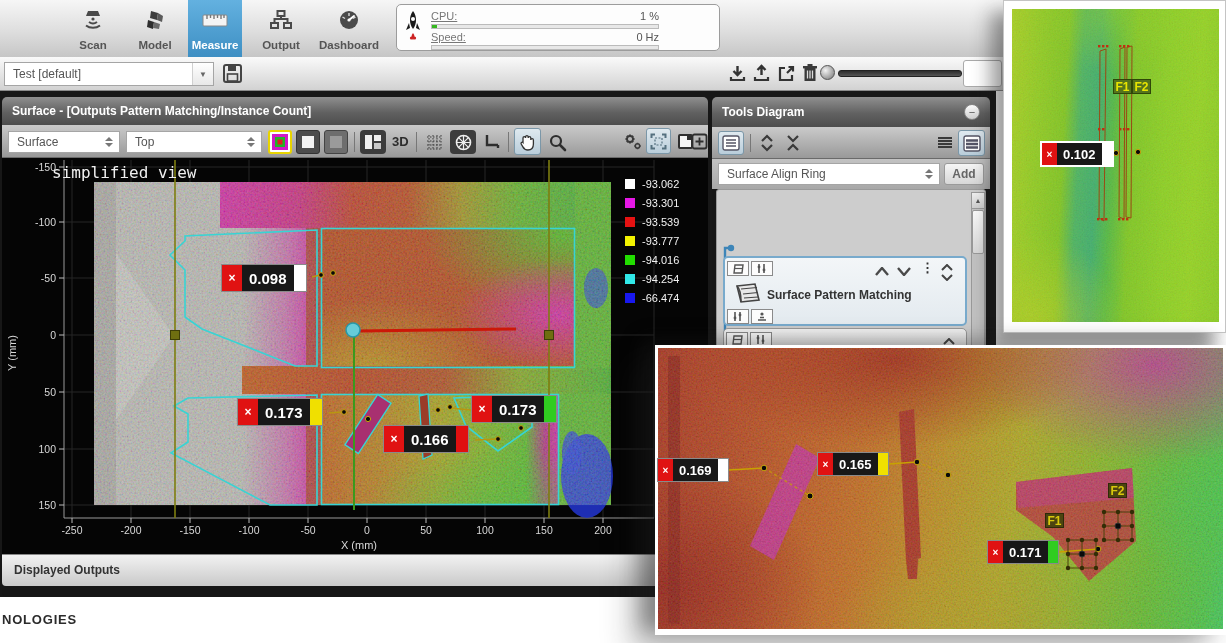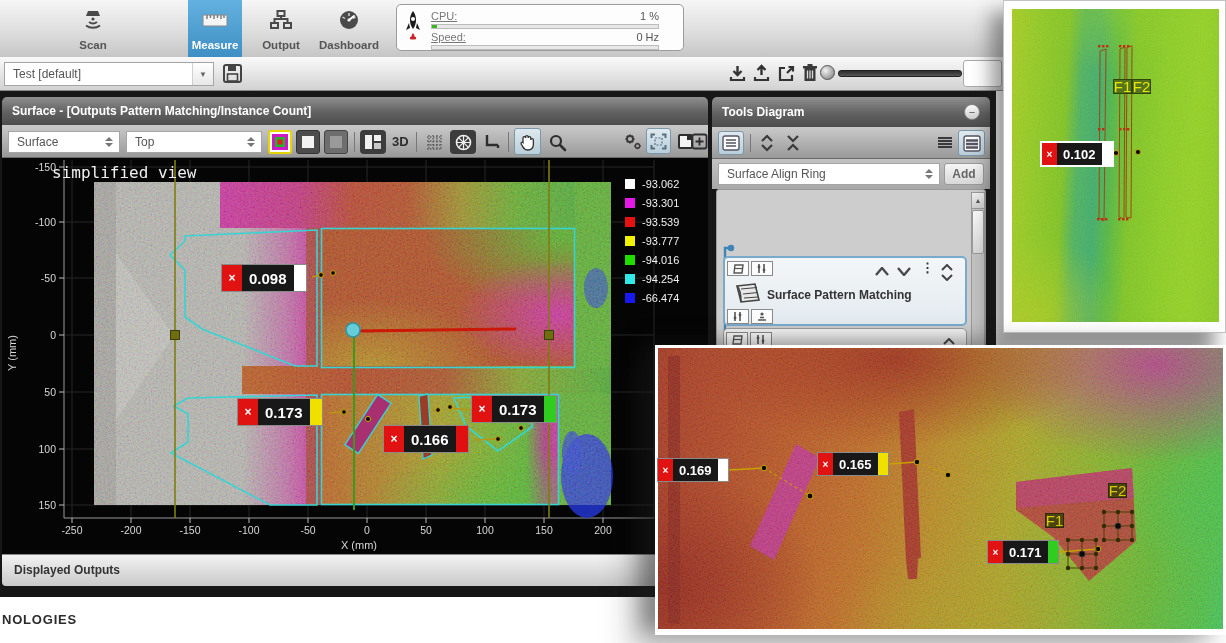--- a/index.html
+++ b/index.html
@@ -7,21 +7,21 @@
   #app{position:relative;width:1226px;height:643px;overflow:hidden;background:#fff;}
   .abs{position:absolute;}
 
   
   #topbar{left:0;top:0;width:1226px;height:57px;background:linear-gradient(#f6f6f6,#dedede 55%,#c6c6c6);border-bottom:1px solid #999;}
   .navitem{position:absolute;top:0;height:57px;display:flex;flex-direction:column;align-items:center;justify-content:space-between;padding:7px 0 6px 0;box-sizing:border-box;color:#555;font-weight:bold;font-size:11.5px;cursor:pointer;}
   .navitem.active{background:linear-gradient(#63b1e0,#3e8fc3);color:#fff;}
   .navicon{height:26px;display:flex;align-items:center;}
 
   
-  #cpubox{left:396px;top:4px;width:288px;height:47px;background:#fdfdfd;border:1px solid #9c9c9c;border-radius:5px;box-sizing:border-box;}
+  #cpubox{left:396px;top:4px;width:324px;height:47px;background:#fdfdfd;border:1px solid #9c9c9c;border-radius:5px;box-sizing:border-box;}
   .cpurow{position:absolute;left:34px;width:228px;font-size:11px;color:#777;}
   .cpurow .lab{text-decoration:underline;}
   .cpurow .val{position:absolute;right:0;color:#555;}
   .cpubar{position:absolute;left:34px;width:228px;height:5px;background:#e8e8e8;border:1px solid #bbb;box-sizing:border-box;}
 
   
   #jobbar{left:0;top:57px;width:1226px;height:34px;background:linear-gradient(#fafafa,#d2d2d2);border-bottom:1px solid #8a8a8a;box-sizing:border-box;}
   .fselect{position:absolute;background:#fff;border:1px solid #a5a5a5;box-sizing:border-box;display:flex;align-items:center;font-size:12px;color:#555;cursor:pointer;}
   .fselect .txt{flex:1;padding:0 8px;white-space:nowrap;overflow:hidden;}
   .fselect .arrowbox{width:20px;align-self:stretch;display:flex;align-items:center;justify-content:center;color:#666;font-size:8px;border-left:1px solid #d0d0d0;background:linear-gradient(#fff,#e8e8e8);}
@@ -44,21 +44,21 @@
   
   .meas{position:absolute;display:flex;height:26px;border:1px solid #8a8a8a;cursor:pointer;z-index:4;}
   .meas .mx{width:20px;background:#e01212;color:#fff;display:flex;align-items:center;justify-content:center;font-size:12px;font-weight:bold;cursor:pointer;}
   .meas .mv{background:#181818;color:#fff;display:flex;align-items:center;padding:0 7px;font-weight:bold;font-size:15px;}
   .meas .mchip{width:12px;}
   .measS{height:22px;z-index:6;}
   .measS .mx{width:15px;font-size:10px;}
   .measS .mv{font-size:13px;padding:0 6px;}
   .measS .mchip{width:10px;}
 
-  .flab{position:absolute;width:17px;height:13px;display:flex;align-items:center;justify-content:center;font-size:15px;font-weight:normal;z-index:6;}
+  .flab{position:absolute;width:17px;height:13px;display:flex;align-items:center;justify-content:center;font-size:12px;font-weight:bold;z-index:6;}
 
   
   .legend{position:absolute;left:623px;top:16px;z-index:3;}
   .lrow{display:flex;align-items:center;gap:7px;height:19px;}
   .lsw{width:10px;height:10px;}
   .lval{font-size:11px;color:#f2f2f2;}
 
   
   .card{position:absolute;background:linear-gradient(#f4f4f4,#dedede);border:1px solid #999;border-radius:5px;box-sizing:border-box;cursor:pointer;}
   .card.sel{border:2px solid #78aacc;background:linear-gradient(#f3f6f8,#e3eaef);}
@@ -84,20 +84,31 @@
     <div class="navitem" style="left:64px;width:58px;">
       <span class="navicon">
         <svg width="26" height="24" viewBox="0 0 26 24">
             <path d="M8 3 h10 l2 5 H6 Z" fill="#4a4a4a"></path>
             <circle cx="13" cy="11" r="1.6" fill="#4a4a4a"></circle>
             <path d="M9 14 a6 5 0 0 0 8 0" fill="none" stroke="#4a4a4a" stroke-width="2"></path>
             <path d="M6 17.5 a10 8 0 0 0 14 0" fill="none" stroke="#4a4a4a" stroke-width="2"></path>
           </svg>
       </span>
       <span>Scan</span>
+    </div>
+    <div class="navitem" style="left:126px;width:58px;">
+      <span class="navicon">
+        <svg width="26" height="24" viewBox="0 0 26 24">
+            <path d="M9 3 l7 2 -1 7 -7 -2 Z" fill="#3d3d3d"></path>
+            <path d="M16 5 l5 3 -1 6 -5 -2 Z" fill="#5a5a5a"></path>
+            <path d="M6 12 l6 2 -1 7 -6 -2 Z" fill="#2f2f2f"></path>
+            <path d="M12 14 l6 2 -1 5 -6 -1 Z" fill="#6a6a6a"></path>
+          </svg>
+      </span>
+      <span>Model</span>
     </div>
     <div class="navitem active" style="left:188px;width:54px;">
       <span class="navicon">
         <svg width="28" height="24" viewBox="0 0 28 24">
             <rect x="2" y="7" width="24" height="11" rx="1" fill="#f4f4f4" stroke="#888" stroke-width="1"></rect>
             <g stroke="#777" stroke-width="1.4">
               <path d="M6 7 v4"></path>
               <path d="M9.5 7 v3"></path>
               <path d="M13 7 v4"></path>
               <path d="M16.5 7 v3"></path>

